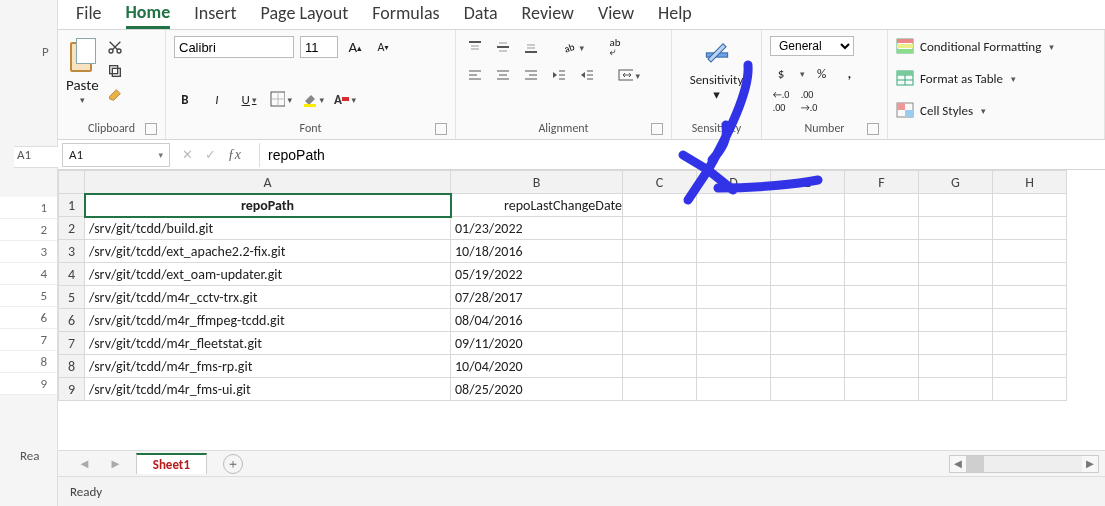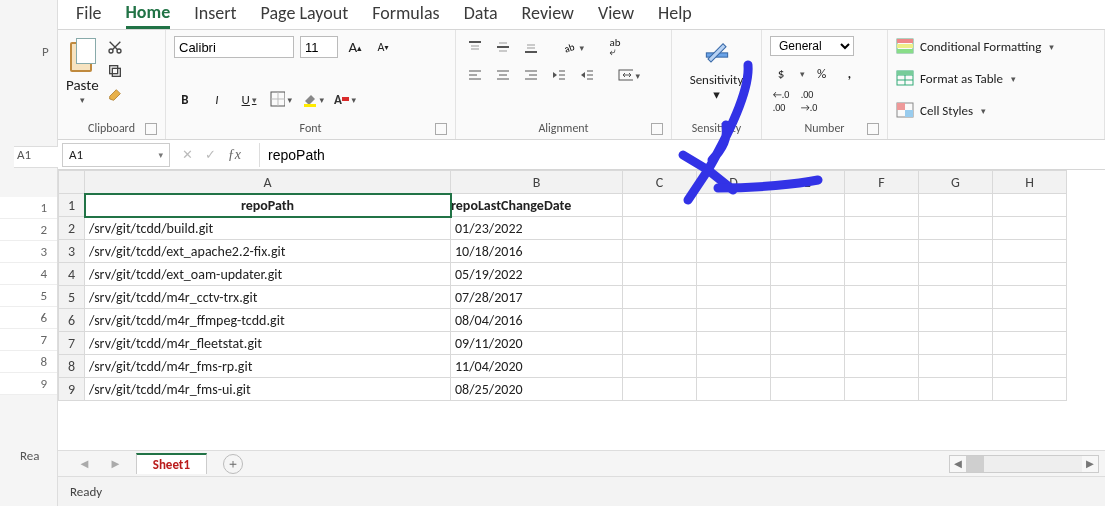--- a/index.html
+++ b/index.html
@@ -79,21 +79,21 @@
   .sheet-area { position:absolute; left:0; right:0; top:170px; bottom:30px; overflow:hidden; }
   table.grid { border-collapse:collapse; table-layout:fixed; }
   table.grid th, table.grid td { border:1px solid #d9d9d9; height:23px; font-size:14px; font-family: Calibri, Arial, sans-serif; }
   table.grid th { background:#f2f2f2; font-weight:400; color:#444; }
   .corner { width:26px; background:#f2f2f2; }
   .rowhdr { width:26px; background:#f2f2f2; text-align:center; color:#555; }
   .colA { width:366px; }
   .colB { width:172px; }
   .colN { width:74px; }
   td.sel { outline:2px solid #217346; outline-offset:-1px; text-align:center; font-weight:600;}
-  td.hdrcell { font-weight:700; text-align:left; }
+  td.hdrcell { font-weight:400; text-align:right; }
   td.datA { padding-left:4px; }
   td.datB { padding-left:4px; }
 
   
   .tabsstrip { position:absolute; left:0; right:0; bottom:30px; height:26px; background:#f5f5f5; border-top:1px solid #ddd; display:flex; align-items:center; padding-left:16px; gap:10px;}
   .tabsstrip .nav { color:#aaa; cursor:pointer; padding:0 4px;}
   .sheet-tab { background:#fff; border:1px solid #ccc; border-bottom:none; padding:2px 16px; font-size:13px; color:#b91c1c; font-weight:600; border-top:2px solid #217346;}
   .addsheet { width:20px; height:20px; border:1px solid #bbb; border-radius:50%; display:flex; align-items:center; justify-content:center; color:#666; cursor:pointer; margin-left:6px;}
   .hscroll { position:absolute; right:6px; bottom:33px; height:18px; width:150px; background:#eee; border:1px solid #ccc; display:flex; }
   .hscroll .ar { width:16px; text-align:center; color:#777; cursor:pointer; background:#f7f7f7;}
@@ -474,21 +474,21 @@
           <td></td>
             <td></td>
             <td></td>
             <td></td>
             <td></td>
             <td></td>
           </tr>
       <tr>
             <th class="rowhdr">8</th>
           <td class="datA">/srv/git/tcdd/m4r_fms-rp.git</td>
-          <td class="datB">11/04/2020</td>
+          <td class="datB">10/04/2020</td>
           <td></td>
             <td></td>
             <td></td>
             <td></td>
             <td></td>
             <td></td>
           </tr>
       <tr>
             <th class="rowhdr">9</th>
           <td class="datA">/srv/git/tcdd/m4r_fms-ui.git</td>

